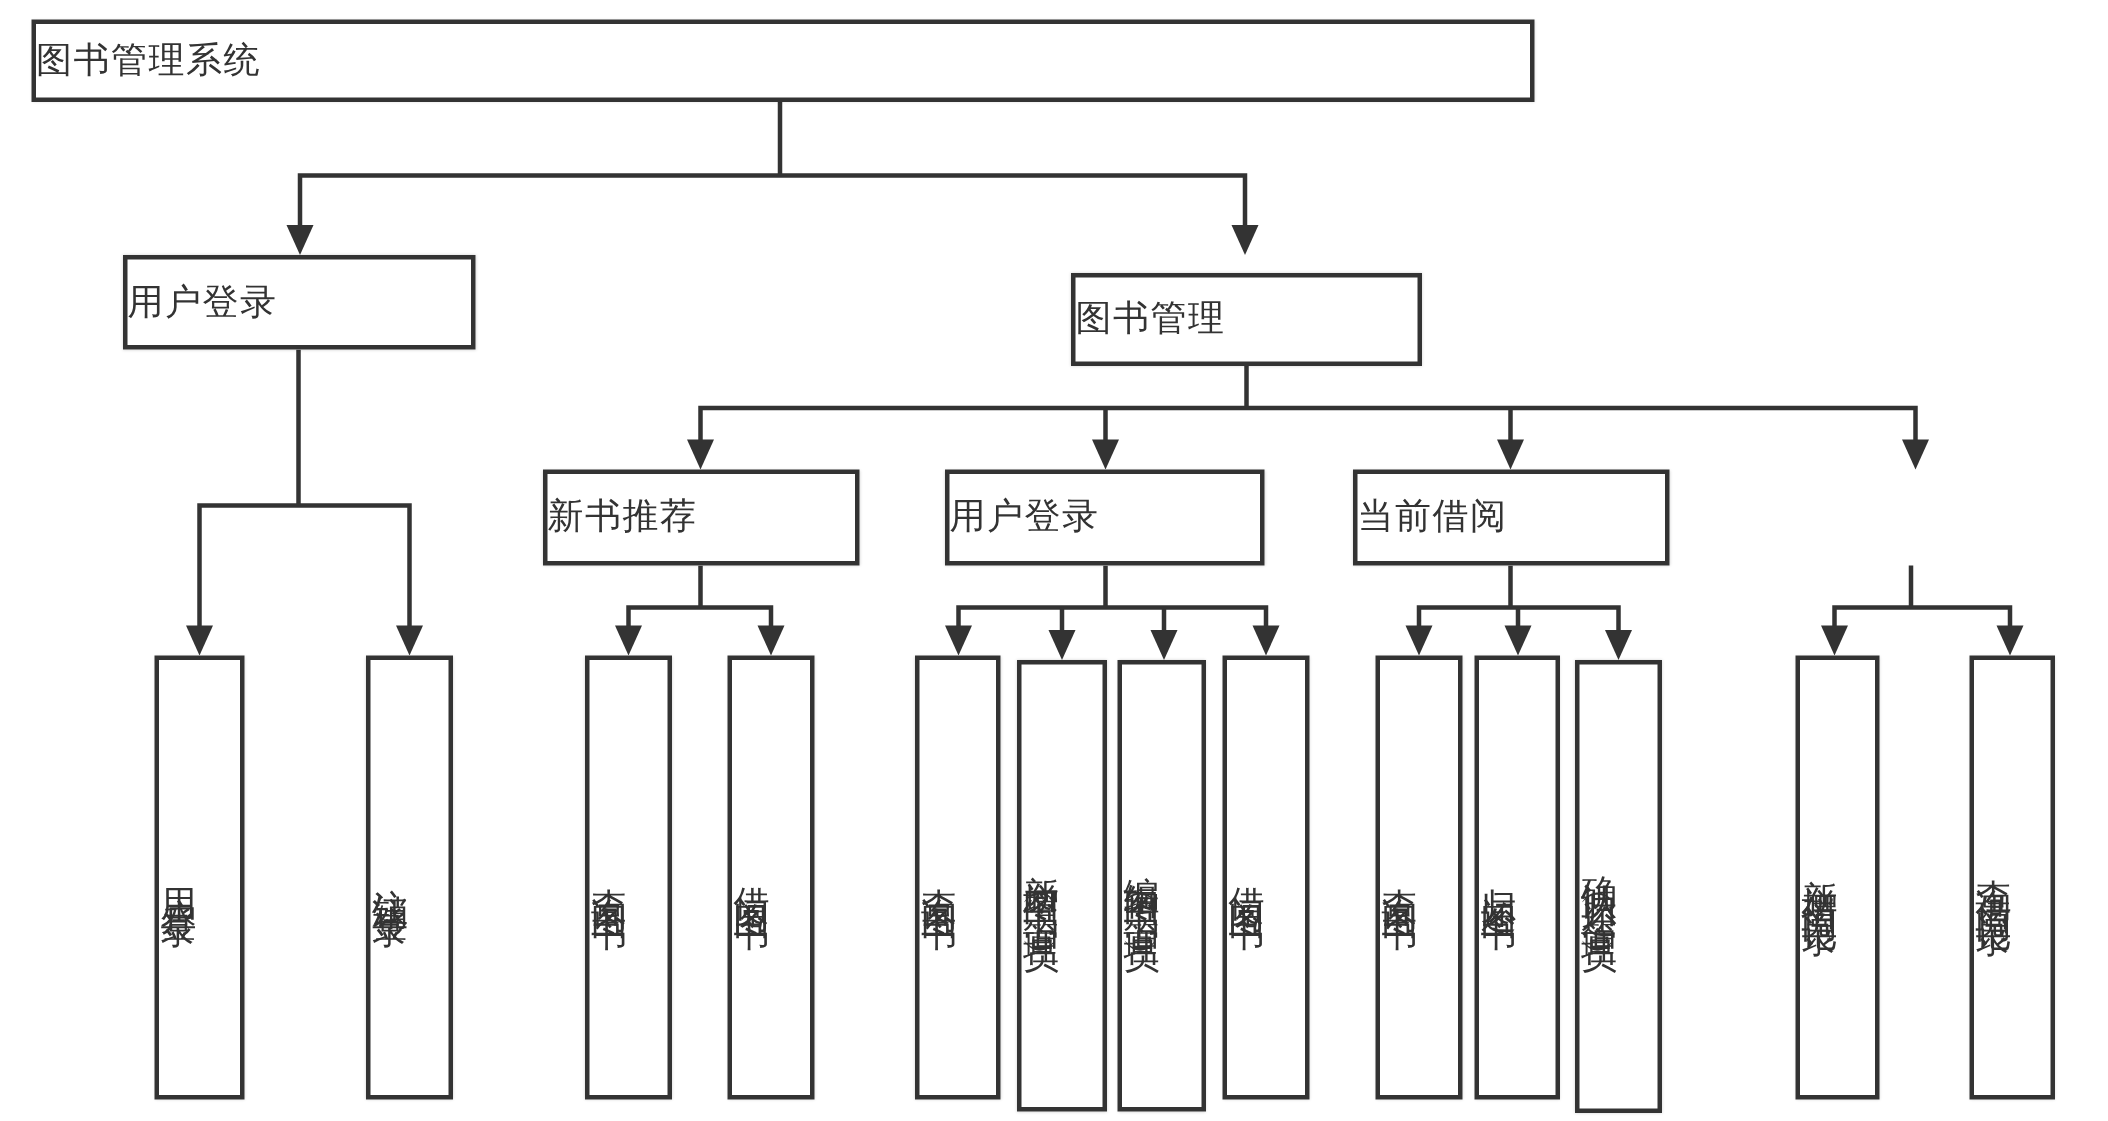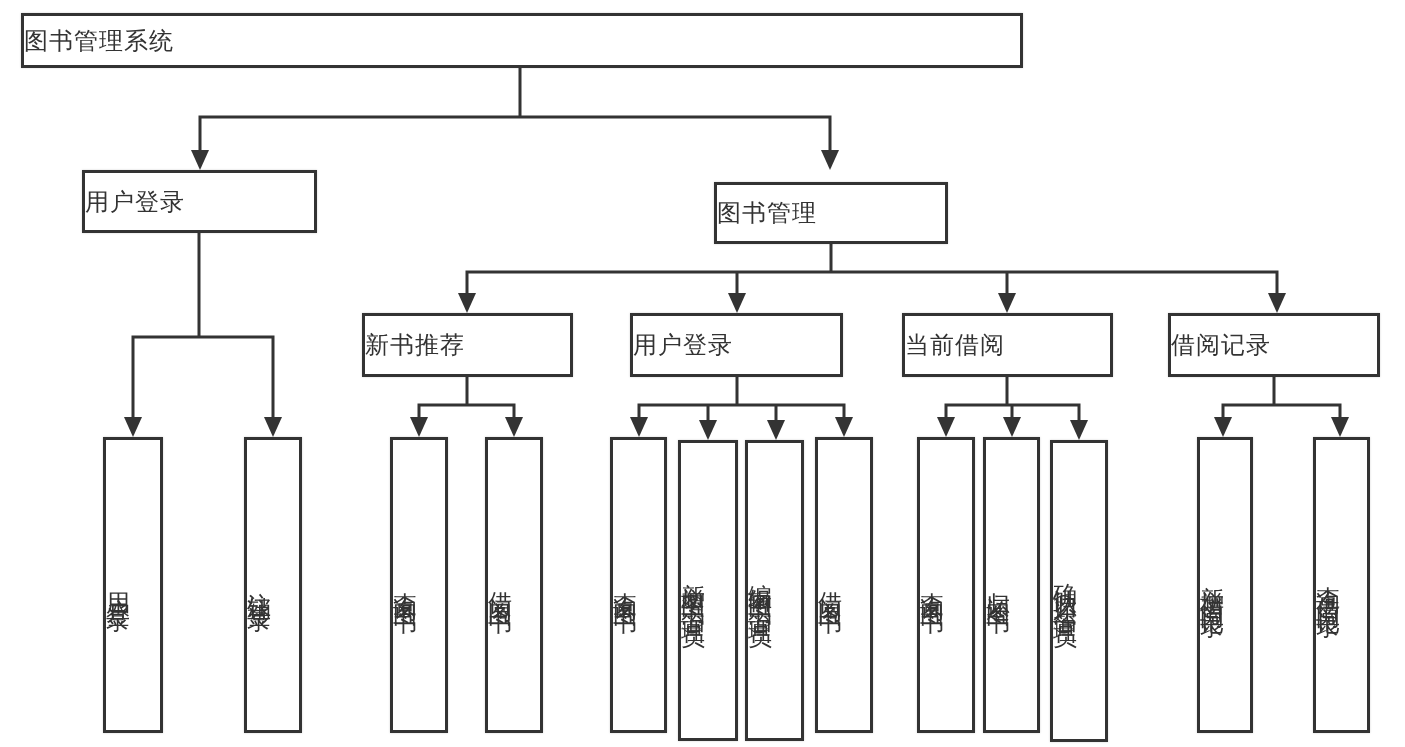--- a/index.html
+++ b/index.html
@@ -99,23 +99,20 @@
 
   <div class="box" style="left:362px;top:313px;width:211px;height:64px;">
     <span class="hlabel">新书推荐</span>
   </div>
   <div class="box" style="left:630px;top:313px;width:213px;height:64px;">
     <span class="hlabel">用户登录</span>
   </div>
   <div class="box" style="left:902px;top:313px;width:211px;height:64px;">
     <span class="hlabel">当前借阅</span>
   </div>
-  <div class="box" style="left:1168px;top:313px;width:212px;height:64px;">
-    <span class="hlabel">借阅记录</span>
-  </div>
 
   <div class="box" style="left:103px;top:437px;width:60px;height:296px;">
     <span class="vlabel">用户登录</span>
   </div>
   <div class="box" style="left:244px;top:437px;width:58px;height:296px;">
     <span class="vlabel">注销登录</span>
   </div>
 
   <div class="box" style="left:390px;top:437px;width:58px;height:296px;">
     <span class="vlabel">查询图书</span>

